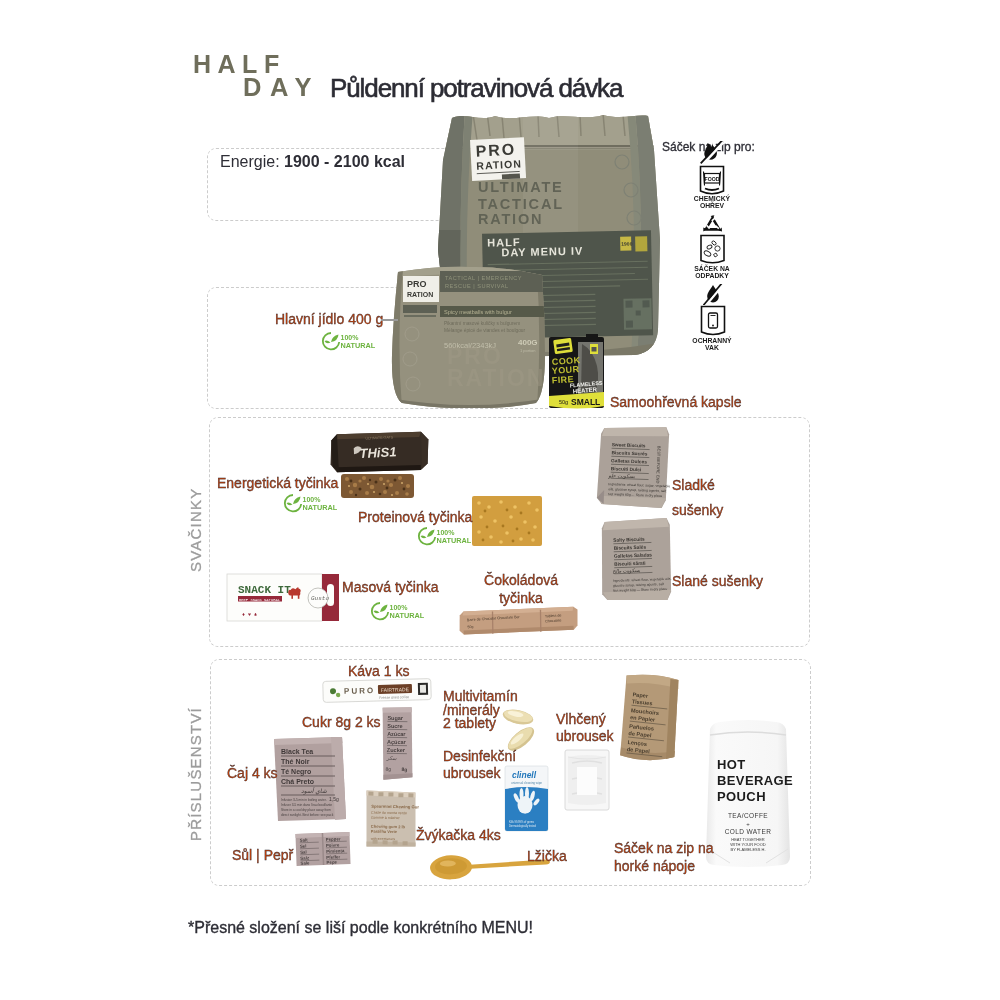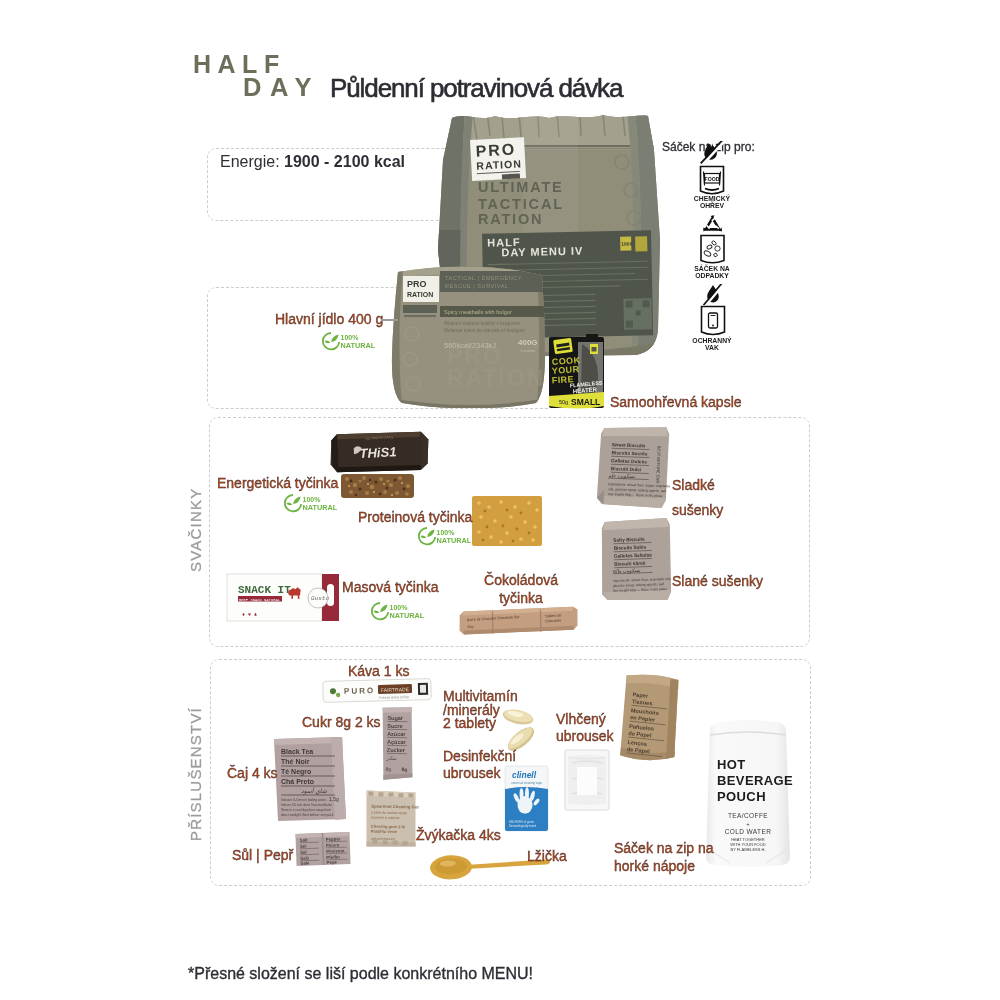--- a/index.html
+++ b/index.html
@@ -805,15 +805,15 @@
 <svg width="125" height="30" viewBox="0 0 125 30">
   <g transform="rotate(-2 62 15)">
     <ellipse cx="23" cy="15" rx="21" ry="12" fill="#d8a43e"></ellipse>
     <ellipse cx="23" cy="14" rx="16" ry="8" fill="#c8942e" opacity="0.6"></ellipse>
     <path d="M42 13 L118 10.5 Q122 10.5 122 13 Q122 15.5 118 15.5 L42 17 Z" fill="#d8a43e"></path>
     <ellipse cx="20" cy="11" rx="8" ry="3" fill="#e6bc66" opacity="0.8"></ellipse>
   </g>
 </svg>
 </div>
 
-<div class="abs" style="left:188px;top:919px;font-size:16px;margin-top:46px;-webkit-text-stroke:0.35px #2e2e36;">*Přesné složení se liší podle konkrétního MENU!</div>
+<div class="abs" style="left:188px;top:919px;font-size:16px;-webkit-text-stroke:0.35px #2e2e36;">*Přesné složení se liší podle konkrétního MENU!</div>
 
 </div>
 
 </body></html>

